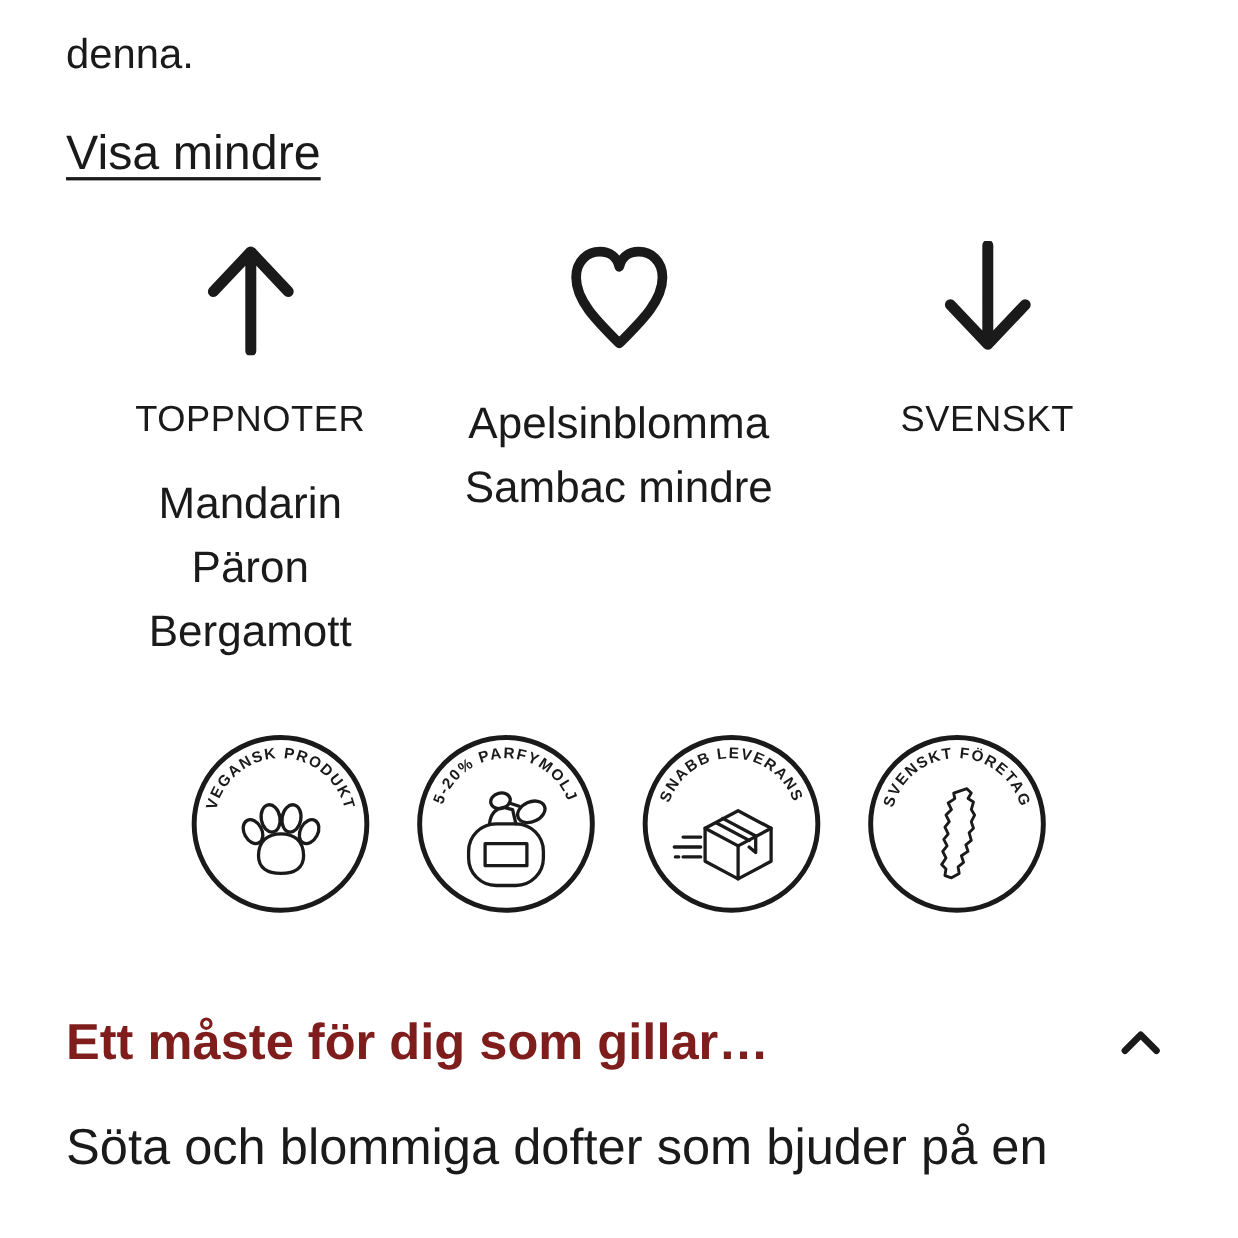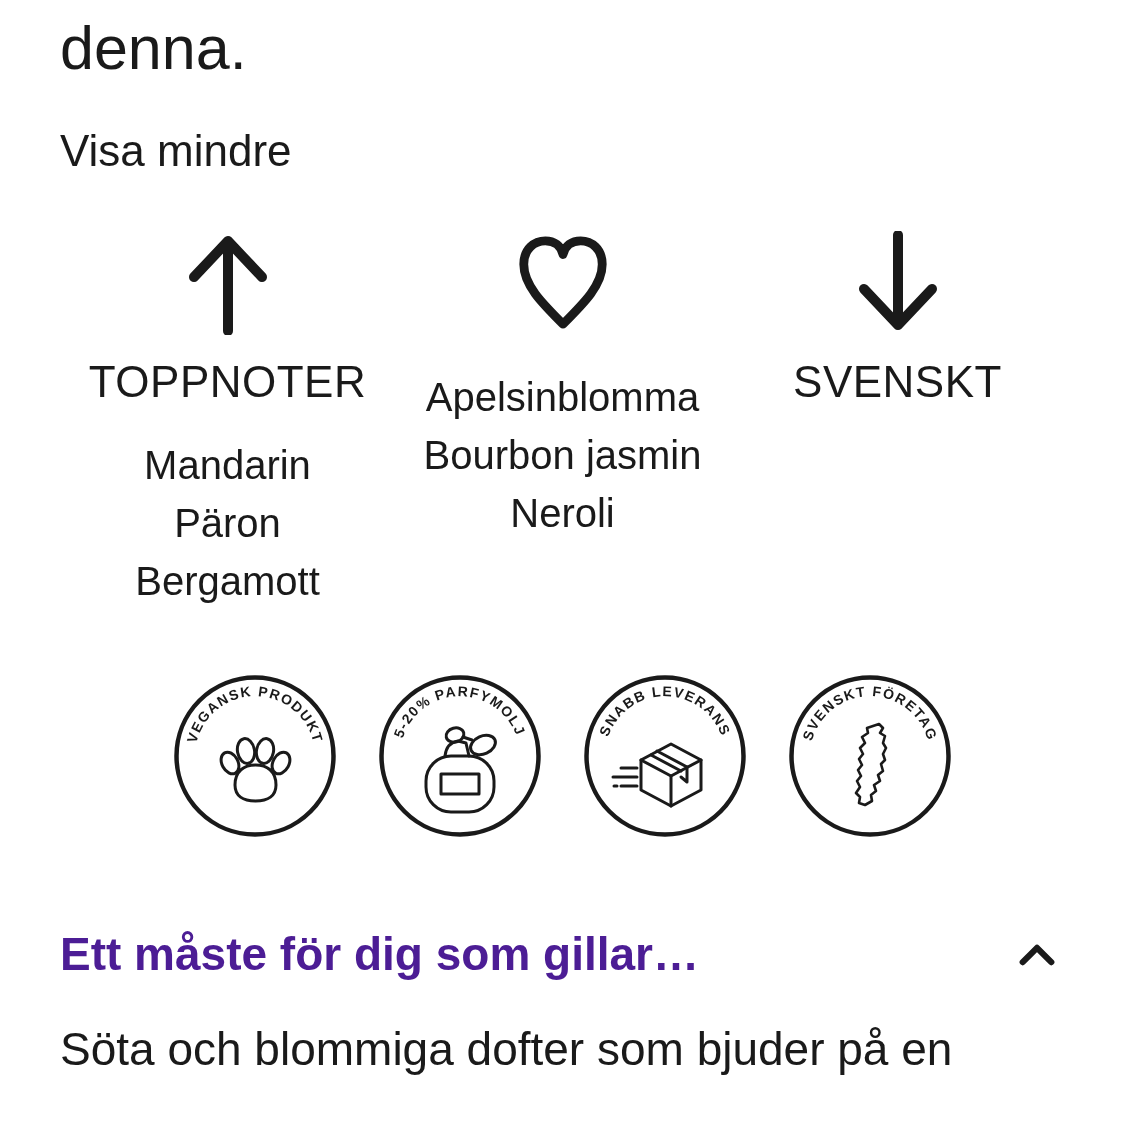--- a/index.html
+++ b/index.html
@@ -9,31 +9,32 @@
     width: 1125px;
     height: 1125px;
     overflow: hidden;
     font-family: "Liberation Sans", sans-serif;
     color: #1a1a1a;
   }
   .page { padding: 0 60px; width: 1005px; }
 
   .description {
     margin: 0;
-    padding-top: 12px;
-    font-size: 61px;
+    padding-top: 28px;
+    font-size: 38px;
     line-height: 1.2;
     color: #1a1a1a;
   }
   .show-less {
     display: inline-block;
     margin-top: 40px;
     font-size: 44px;
     line-height: 1.2;
     color: #1a1a1a;
+    text-decoration: underline;
     text-decoration-thickness: 3px;
     text-underline-offset: 7px;
     cursor: pointer;
   }
 
   .notes-row {
     margin-top: 52px;
     display: flex;
   }
   .note-col {
@@ -44,22 +45,22 @@
     text-align: center;
   }
   .note-icon-box {
     height: 106px;
     display: flex;
     align-items: center;
     justify-content: center;
   }
   .note-icon-box svg { display: block; }
   .note-label {
-    margin-top: 24px;
-    font-size: 44px;
+    margin-top: 40px;
+    font-size: 33px;
     line-height: 1;
     letter-spacing: 0.5px;
   }
   .note-items {
     margin-top: 32px;
     font-size: 40px;
     line-height: 58px;
   }
 
   .badges-row {
@@ -86,21 +87,21 @@
     display: flex;
     align-items: center;
     justify-content: space-between;
     cursor: pointer;
   }
   .accordion-title {
     margin: 0;
     font-size: 46px;
     font-weight: bold;
     line-height: 1.15;
-    color: #4c1d95;
+    color: #7f1d1d;
   }
   .chev { display: block; margin-right: 8px; }
 
   .body-text {
     margin: 40px 0 0 0;
     font-size: 46px;
     line-height: 1.25;
     color: #1a1a1a;
   }
 
@@ -132,22 +133,21 @@
     </div>
 
     <div class="note-col">
       <div class="note-icon-box">
         <svg width="102" height="100" viewBox="0 0 104 100">
           <path class="ico-stroke" stroke-width="9" d="M52 92 C30 70 12 52 12 31 C12 15 23 7 34 7 C43 7 50 12 52 21 C54 12 61 7 70 7 C81 7 92 15 92 31 C92 52 74 70 52 92 Z"></path>
         </svg>
       </div>
       <div class="note-items">
         <div class="note-item">Apelsinblomma</div>
-        <div class="note-item">Bourbon jasmin</div>
-        <div class="note-item">Neroli</div>
+        <div class="note-item">Sambac mindre</div>
       </div>
     </div>
 
     <div class="note-col">
       <div class="note-icon-box">
         <svg width="96" height="104" viewBox="0 0 96 104">
           <path class="ico-stroke" stroke-width="10" d="M48 4 L48 92 M14 58 L48 94 L82 58"></path>
         </svg>
       </div>
       <div class="note-label">SVENSKT</div>

